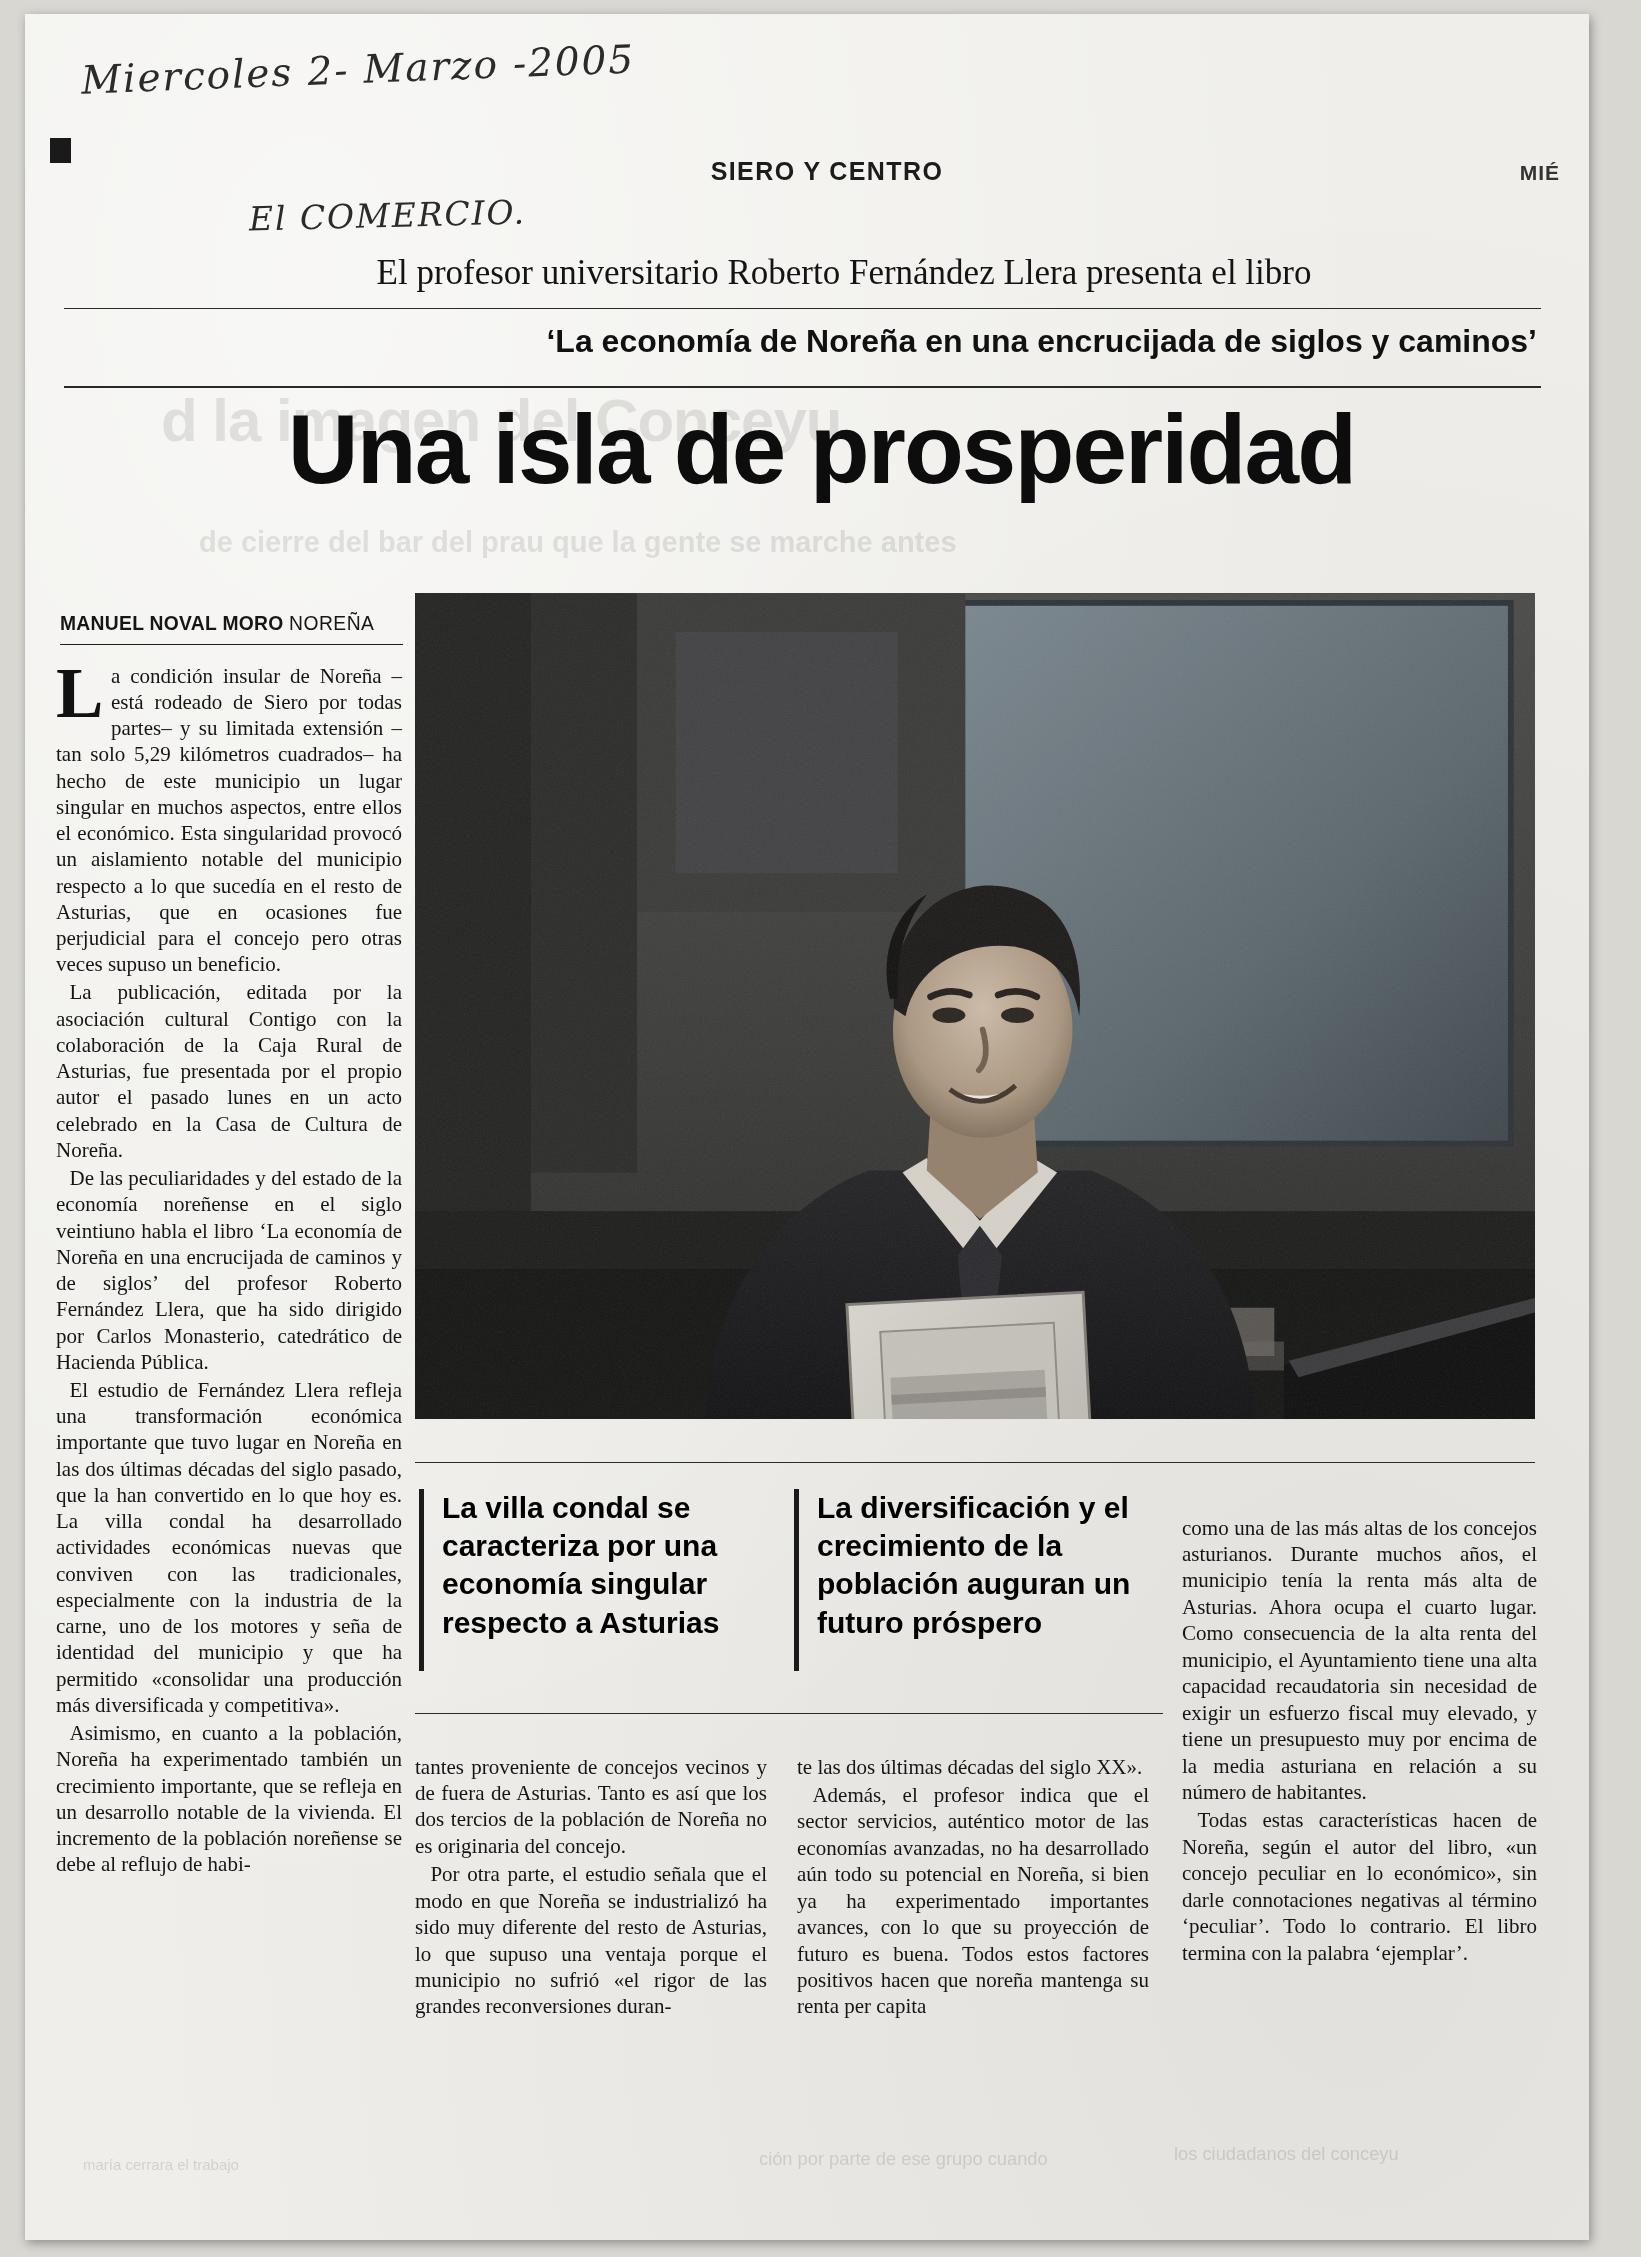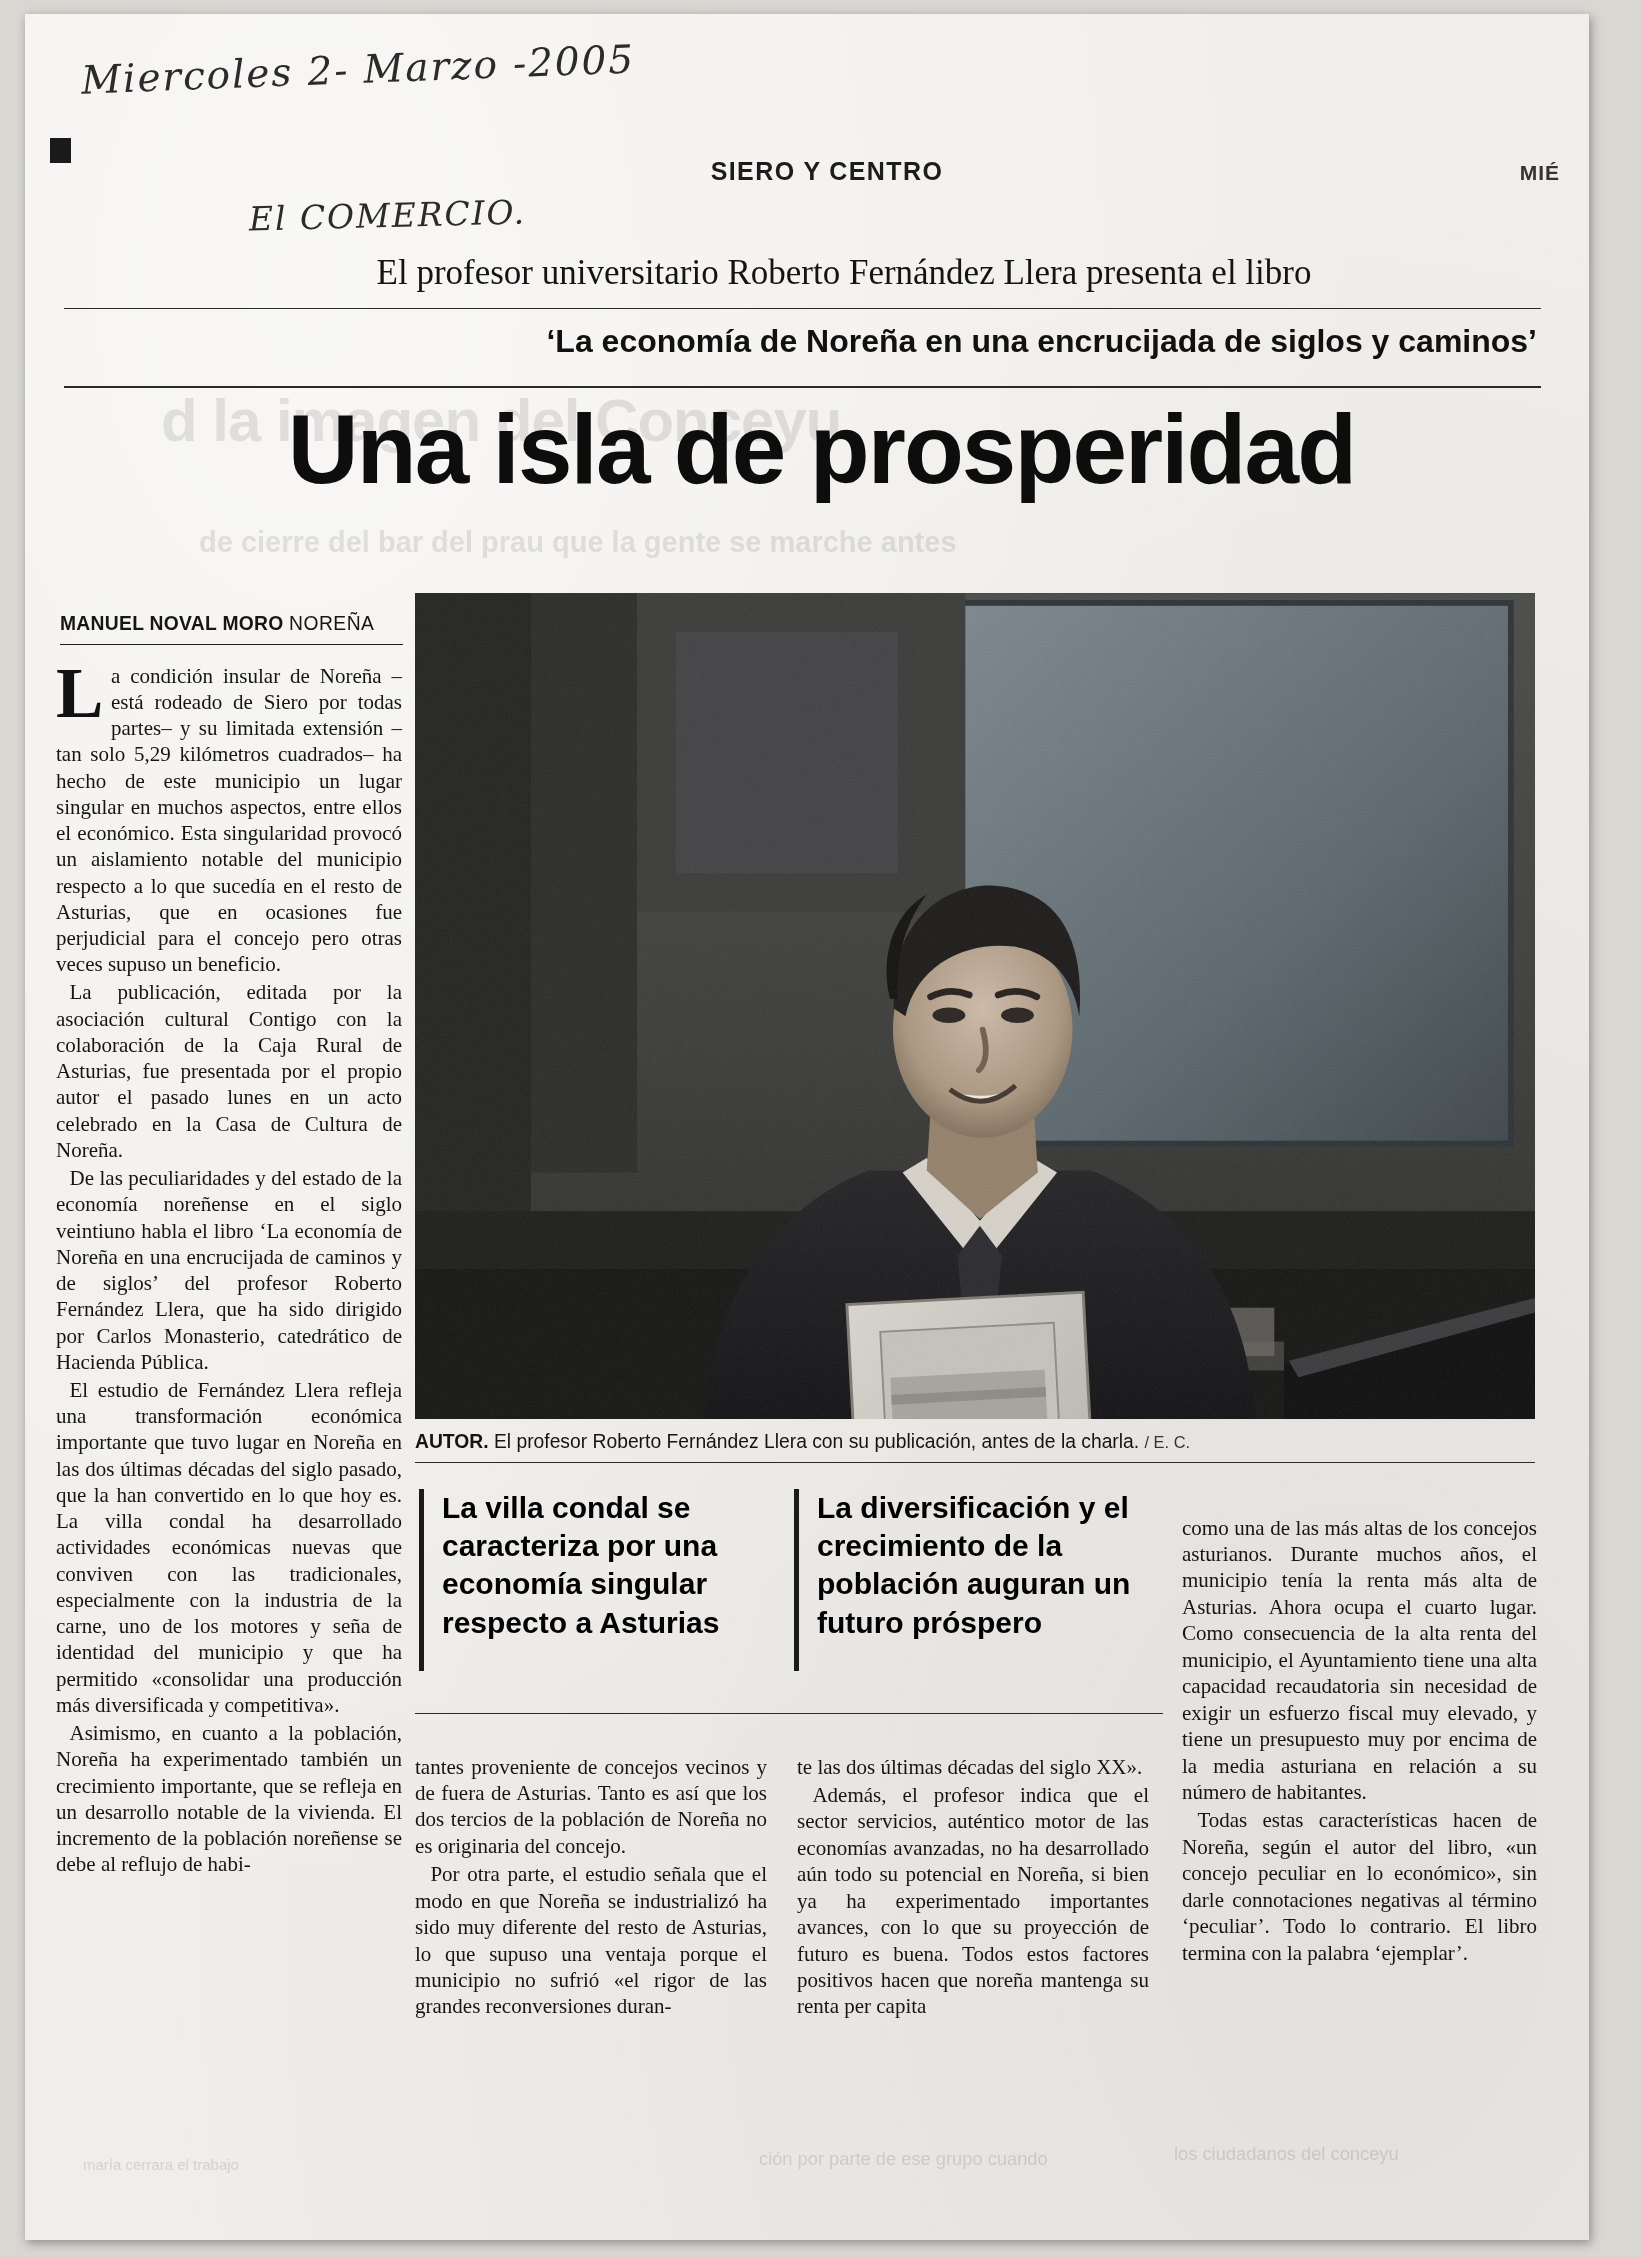--- a/index.html
+++ b/index.html
@@ -417,25 +417,20 @@
 
         <path d="M430 900 q30 -40 80 -30 l20 60 q-50 30 -95 10 Z" fill="#a1907a"></path>
         <path d="M398 900 q-16 36 10 62 q40 28 98 10 l-8 -60 q-52 20 -100 -12 Z" fill="#b3a188"></path>
         <rect x="396" y="884" width="96" height="26" fill="#dad6cd" transform="rotate(-10 444 897)"></rect>
         <ellipse cx="430" cy="920" rx="22" ry="12" fill="#2b2b2d"></ellipse>
 
         <rect x="0" y="0" width="1160" height="855" filter="url(#grain)" opacity="0.5"></rect>
       </svg>
     </div>
 
-    <div class="photo-caption">
-      <b>AUTOR.</b>
-      <span>El profesor Roberto Fernández Llera con su publicación, antes de la charla.</span>
-      <span class="credit">/ E. C.</span>
-    </div>
     <div class="caption-rule"></div>
 
     <div class="pull-bar pull-bar-1"></div>
     <div class="pull pull-1">La villa condal se caracteriza por una economía singular respecto a Asturias</div>
     <div class="pull-bar pull-bar-2"></div>
     <div class="pull pull-2">La diversificación y el crecimiento de la población auguran un futuro próspero</div>
     <div class="hrule-body"></div>
 
     <div class="bodycol col-3">
       <p class="first">te las dos últimas décadas del siglo XX».</p>

